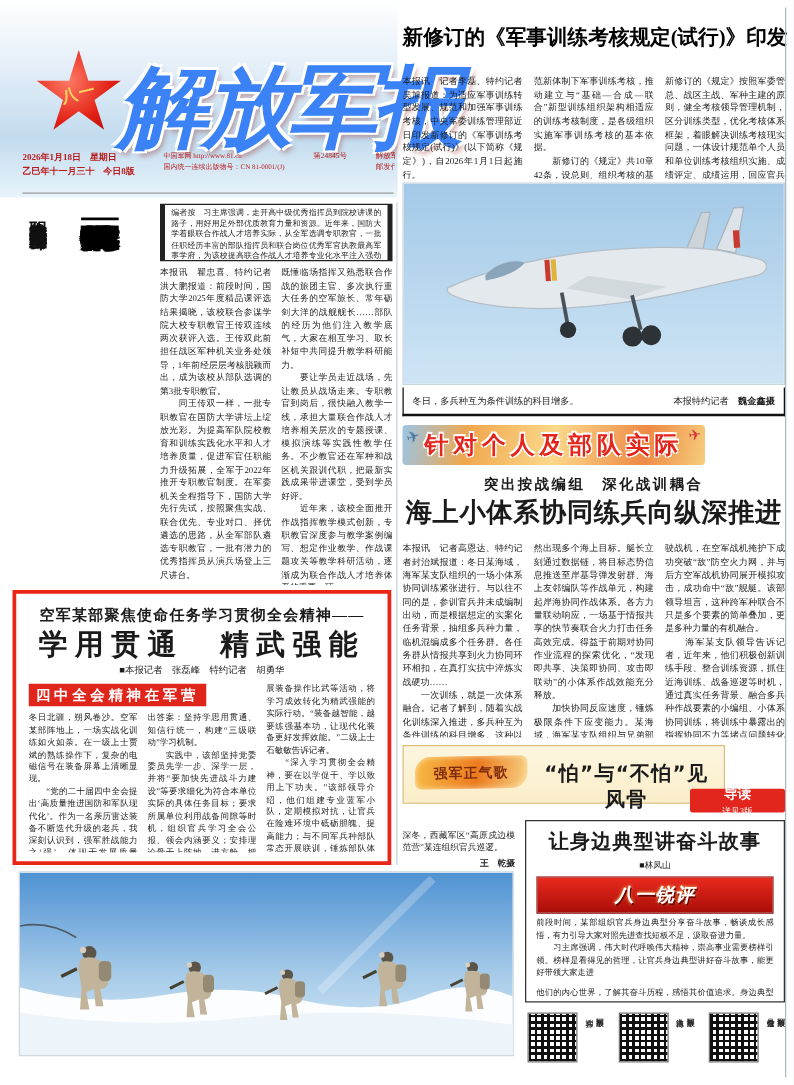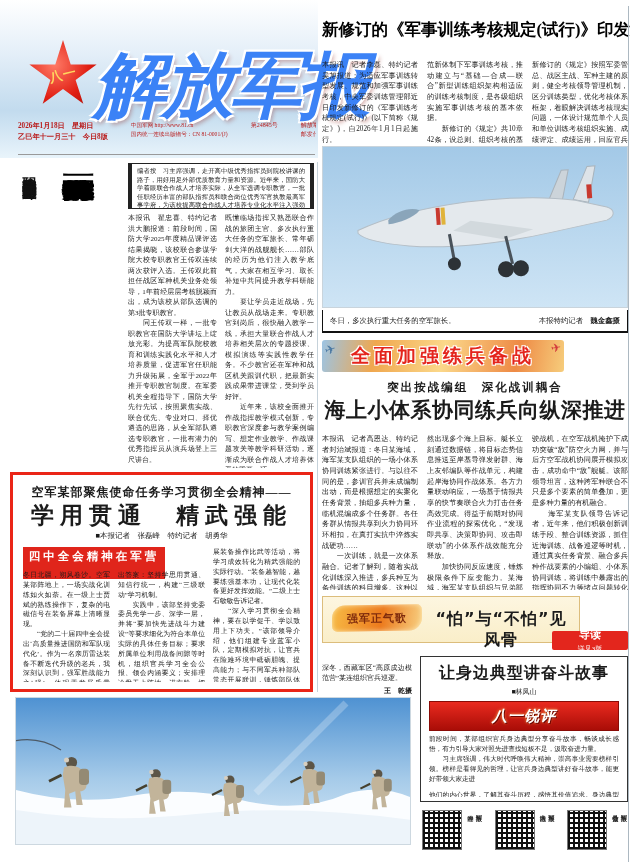--- a/index.html
+++ b/index.html
@@ -124,21 +124,21 @@
     line-height:1.35; white-space:pre-line; color:#222; }
 
   
   .redbox { left:10px; top:472px; width:303px; height:220px; border:3px solid #ea2517;
     background:#fff; }
   .rb-kicker { position:absolute; left:0; right:0; top:9px; text-align:center; font-size:12px;
     font-weight:bold; letter-spacing:1px; }
   .rb-headline { position:absolute; left:0; right:0; top:25px; text-align:center; font-size:23px;
     font-weight:bold; letter-spacing:6px; font-family:"DejaVu Sans",sans-serif; }
   .rb-byline { position:absolute; left:0; right:0; top:56px; text-align:center; font-size:7.5px; }
-  .rb-banner { position:absolute; left:10px; top:72px; width:142px; height:32px;
+  .rb-banner { position:absolute; left:10px; top:72px; width:142px; height:18px;
     background:#e0251b; color:#fff; text-align:center; line-height:18px; font-size:11.5px;
     font-weight:bold; letter-spacing:3px; font-family:"DejaVu Sans",sans-serif; }
   .rb-cols { position:absolute; left:10px; right:10px; top:72px; bottom:7px; display:flex; gap:8px; }
   .rb-cols .col { flex:1; font-size:6.8px; line-height:1.45; }
   .rb-cols .pad { padding-top:23px; }
 
   
   .patrol-photo { left:15px; top:697px; width:396px; height:148px; border:1px solid #cdd8e0;
     overflow:hidden; }
   .edge-line { left:628px; top:6px; width:1px; height:856px; background:#acb8c1; }
@@ -210,27 +210,27 @@
         <path d="M118,54 L180,67 L150,75 L100,63 Z" fill="#d2d9dd"></path>
         <line x1="96" y1="66" x2="99" y2="92" stroke="#49525a" stroke-width="3"></line>
         <circle cx="99" cy="96" r="6.5" fill="#2d3236"></circle>
         <line x1="152" y1="72" x2="157" y2="100" stroke="#49525a" stroke-width="3"></line>
         <circle cx="150" cy="105" r="8" fill="#2d3236"></circle>
         <circle cx="165" cy="105" r="8" fill="#2d3236"></circle>
       </g>
     </svg>
   </div>
   <div class="abs jet-caption">
-    <span>冬日，多次执行重大任务的空军旅长。</span>
+    <span>冬日，多兵种互为条件训练的科目增多。</span>
     <span><span>本报特约记者</span>　<b>魏金鑫摄</b></span>
   </div>
 
   <div class="abs campaign">
     <span class="plane-l">✈</span>
-    <span class="txt">全面加强练兵备战</span>
+    <span class="txt">针对个人及部队实际</span>
     <span class="plane-r">✈</span>
   </div>
 
   <div class="abs mar-kicker">突出按战编组　深化战训耦合</div>
   <div class="abs mar-headline">海上小体系协同练兵向纵深推进</div>
   <div class="abs mar-cols">
     <div class="col jtxt">本报讯　记者高恩达、特约记者封治斌报道：冬日某海域，海军某支队组织的一场小体系协同训练紧张进行。与以往不同的是，参训官兵并未成编制出动，而是根据想定的实案化任务背景，抽组多兵种力量，临机混编成多个任务群。各任务群从情报共享到火力协同环环相扣，在真打实抗中淬炼实战硬功……
 　　一次训练，就是一次体系融合。记者了解到，随着实战化训练深入推进，多兵种互为条件训练的科目增多。这种以实案化任务为牵引、打破兵种建制的小体系协同训练，已成为海军某支队练兵备战的常态。各部队着眼战训一致原则，以实战要求倒逼训练资源整合、作战链路融合，推动各兵种力量在实战化训练中深度耦合。
 　　打破单一兵种惯性思维，实现多种力量攥指成拳。大洋深处，海军某支队某艇正执行战备巡逻任务，雷达上突</div>
     <div class="col jtxt">然出现多个海上目标。艇长立刻通过数据链，将目标态势信息推送至岸基导弹发射群、海上友邻编队等作战单元，构建起岸海协同作战体系。各方力量联动响应，一场基于情报共享的快节奏联合火力打击任务高效完成。得益于前期对协同作业流程的探索优化，“发现即共享、决策即协同、攻击即联动”的小体系作战效能充分释放。

